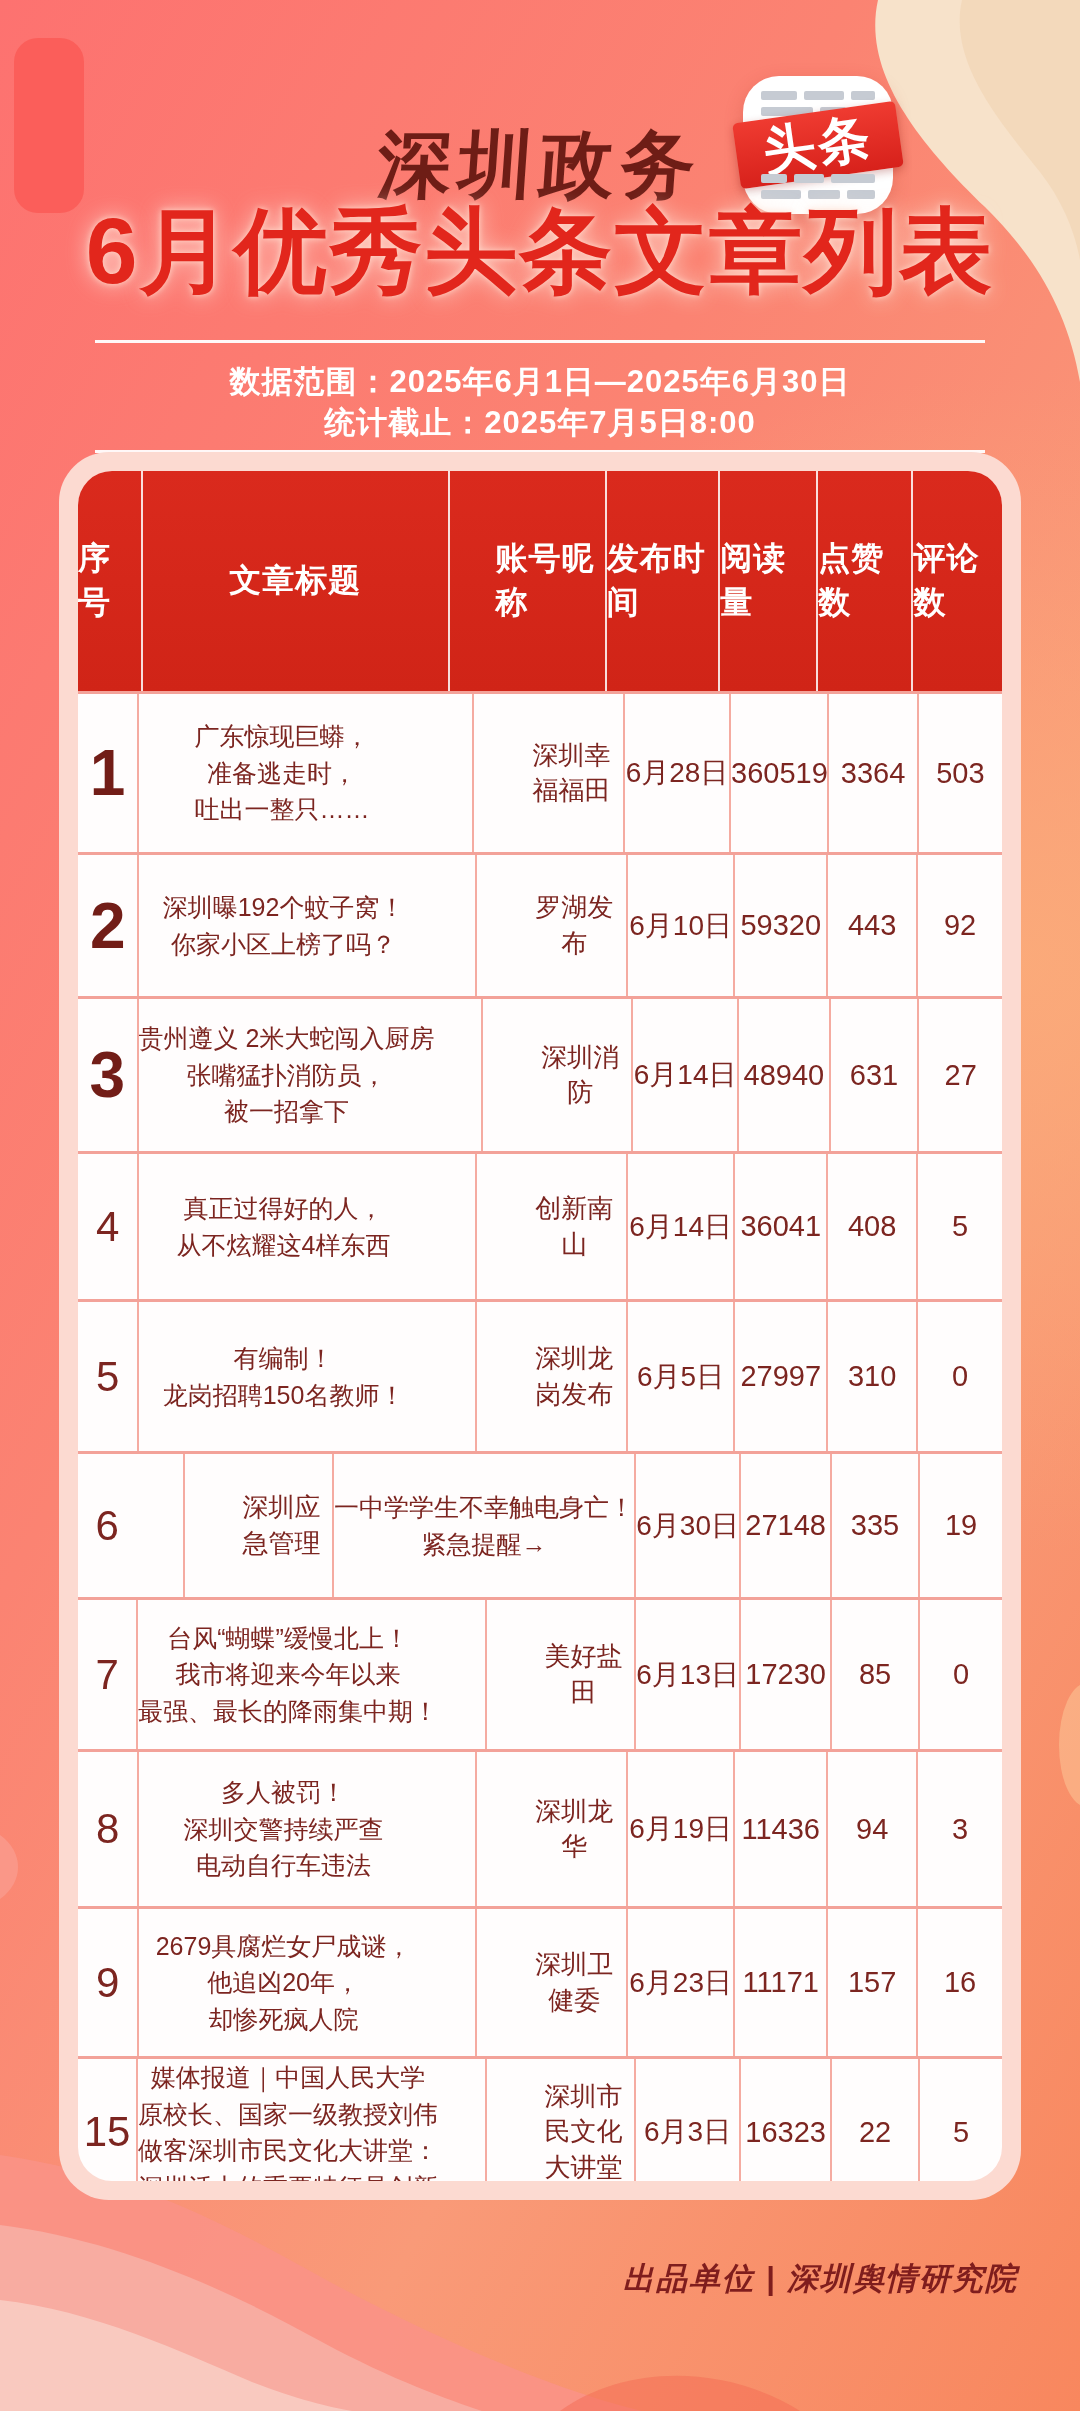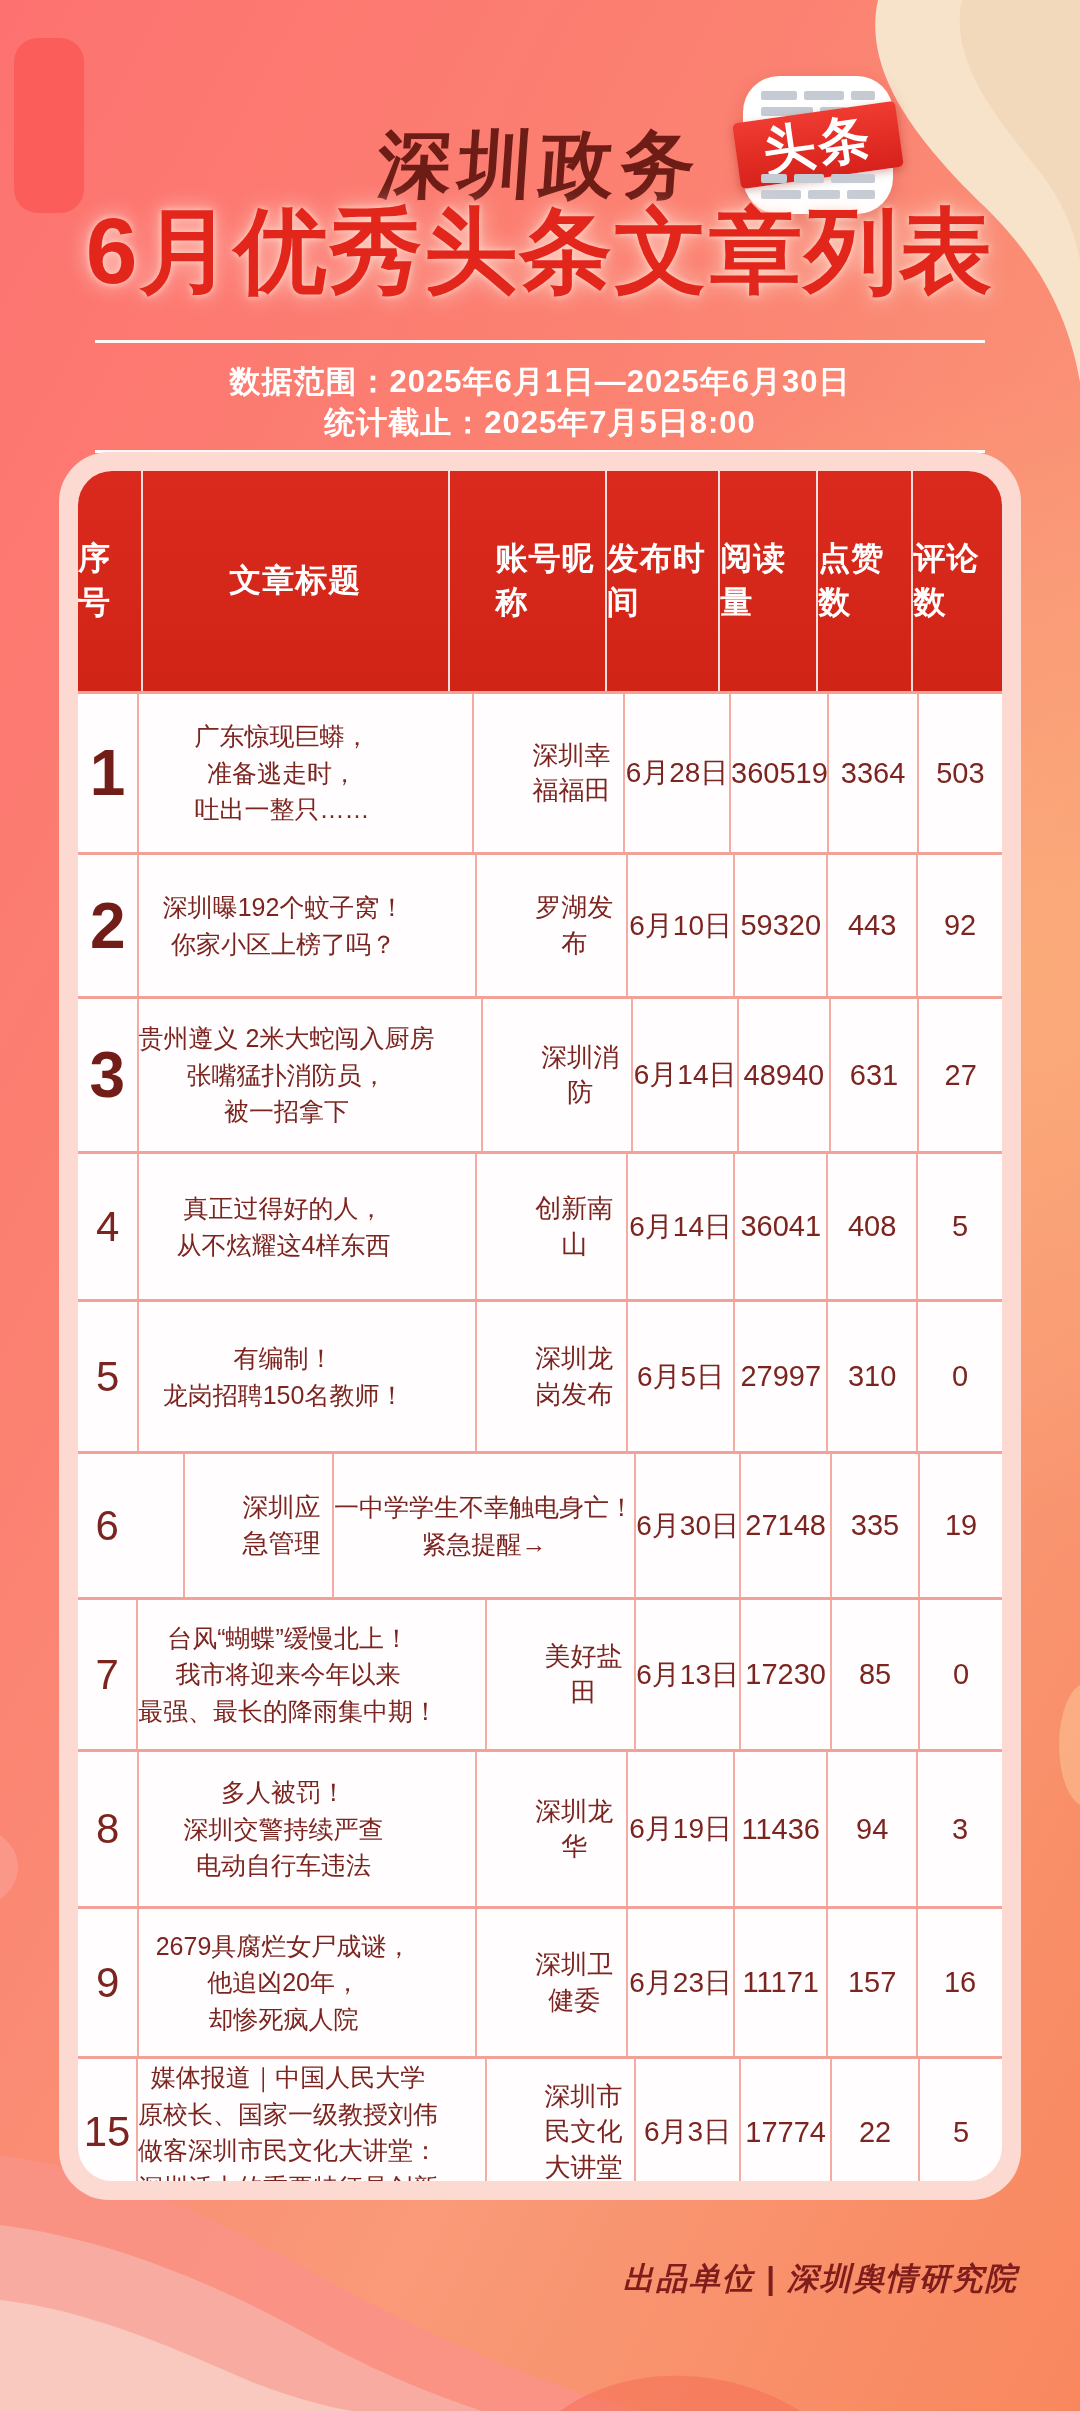--- a/index.html
+++ b/index.html
@@ -295,21 +295,21 @@
         <div class="trow">
           <div class="cell rank c0">15</div>
           <div class="cell title-cell c1">
             <div class="line">媒体报道｜中国人民大学</div>
             <div class="line">原校长、国家一级教授刘伟</div>
             <div class="line">做客深圳市民文化大讲堂：</div>
             <div class="line">深圳活力的重要特征是创新</div>
           </div>
           <div class="cell account c2">深圳市民文化大讲堂</div>
           <div class="cell date c3">6月3日</div>
-          <div class="cell num c4">17774</div>
+          <div class="cell num c4">16323</div>
           <div class="cell num c5">22</div>
           <div class="cell num c6">5</div>
         </div>
       </div>
   </div>
 </div>
 
 <div class="credit">出品单位 | 深圳舆情研究院</div>
 
 </body></html>

